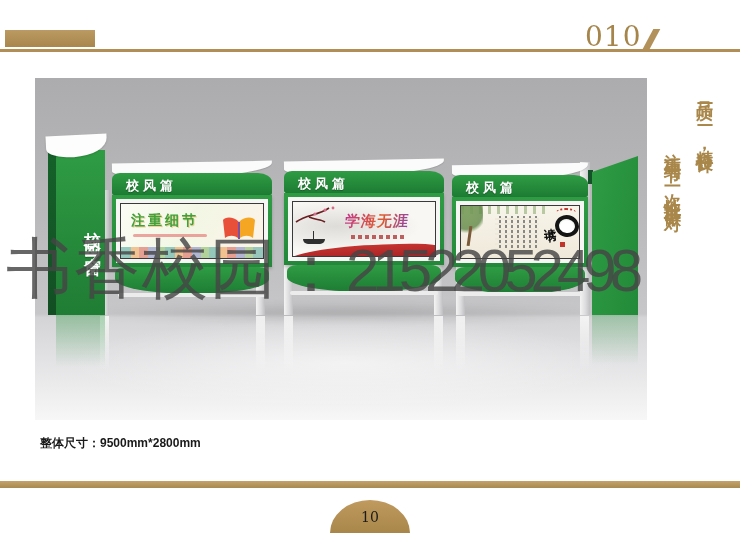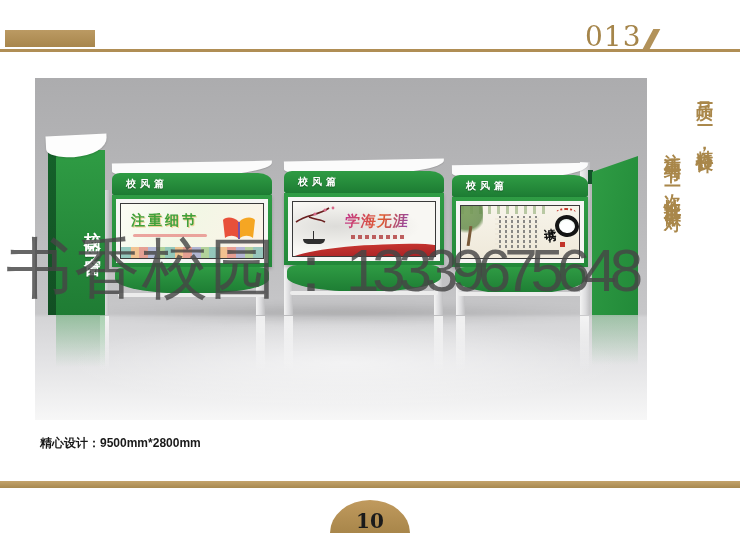--- a/index.html
+++ b/index.html
@@ -65,21 +65,21 @@
 
   
   .panel-group { position:absolute; z-index:3; }
   .panel-cap { position:absolute; left:0; top:0; width:100%; height:15px;
     background:#fbfbfb; border-radius:0 0 55% 40% / 0 0 13px 7px;
     transform:rotate(-1deg); box-shadow:0 1px 1px rgba(0,0,0,.12); }
   .panel-band { position:absolute; left:0; top:11px; width:100%; height:22px;
     background:linear-gradient(180deg,#2f9c44,#1d7c33);
     border-radius:8px 14px 2px 2px / 6px 9px 2px 2px; }
   .panel-band-label { position:absolute; left:14px; top:15px; color:#ffffff;
-    font-family:"DejaVu Serif", serif; font-size:10px; font-weight:bold;
+    font-family:"DejaVu Serif", serif; font-size:13px; font-weight:bold;
     letter-spacing:4px; text-shadow:0 1px 1px rgba(0,0,0,.3); z-index:2; }
   .panel-frame { position:absolute; left:0; top:33px; width:100%;
     background:linear-gradient(180deg,#2f9c44,#23883a);
     box-shadow:0 2px 3px rgba(0,0,0,.18); }
   .panel-mat { position:absolute; left:4px; top:4px; right:4px; bottom:4px;
     background:#f6f6f4; }
   .poster { position:absolute; left:4px; top:4px; right:4px; bottom:4px;
     border:1px solid #3a3a3a; overflow:hidden; }
   .panel-foot { position:absolute; height:27px;
     background:linear-gradient(180deg,#2f9c44,#1d7c33);
@@ -172,31 +172,31 @@
   .specs { position:absolute; left:40px; top:433px; z-index:5; color:#1a1a1a;
     font-size:12px; font-weight:bold; line-height:21px; }
 
   
   .footer-bar { position:absolute; left:0; top:481px; width:740px; height:7px;
     background:linear-gradient(180deg,#c3a36b,#a8894f); }
   .page-dome { position:absolute; left:330px; top:500px; width:80px; height:33px;
     background:linear-gradient(180deg,#c09a5e,#a8864a);
     border-radius:40px 40px 0 0 / 33px 33px 0 0;
     display:flex; justify-content:center; }
-  .page-dome span { font-family:"DejaVu Serif", serif; font-weight:bold;
-    font-size:20px; color:#1b1b1b; margin-top:9px; }
+  .page-dome span { font-family:"DejaVu Serif", serif; font-weight:normal;
+    font-size:14px; color:#1b1b1b; margin-top:9px; }
 </style>
 </head>
 <body>
 
 <div class="page">
 
   <div class="tl-block"></div>
   <div class="header-line"></div>
-  <div class="page-code">013</div>
+  <div class="page-code">010</div>
   <div class="slant-stripe"></div>
 
   <div class="scene">
     <div class="floor-shadow"></div>
     <div class="floor-glow"></div>
 
     <div class="pole" style="left:65px"></div>
     <div class="pole" style="left:221px"></div>
     <div class="pole" style="left:249px"></div>
     <div class="pole" style="left:399px"></div>
@@ -283,28 +283,28 @@
       <div class="panel-foot" style="left:3px; top:103px; width:130px"></div>
       <div class="panel-base" style="left:6px; top:128px; width:124px"></div>
     </div>
 
     <div class="wing-edge"></div>
     <div class="wing"></div>
     <div class="wing-reflect"></div>
   </div>
 
   <div class="watermark">
-    <span class="wm-cjk">书香校园：</span><span class="wm-digits">13339675648</span>
+    <span class="wm-cjk">书香校园：</span><span class="wm-digits">21522052498</span>
   </div>
 
   <div class="slogan-col slogan-right">品质——精心设计，</div>
   <div class="slogan-col slogan-left">注重细节，一次性把事做对</div>
 
   <div class="specs">
-    <div>精心设计：9500mm*2800mm</div>
+    <div>整体尺寸：9500mm*2800mm</div>
   </div>
 
   <div class="footer-bar"></div>
   <div class="page-dome">
     <span>10</span>
   </div>
 
 </div>
 
 </body></html>

